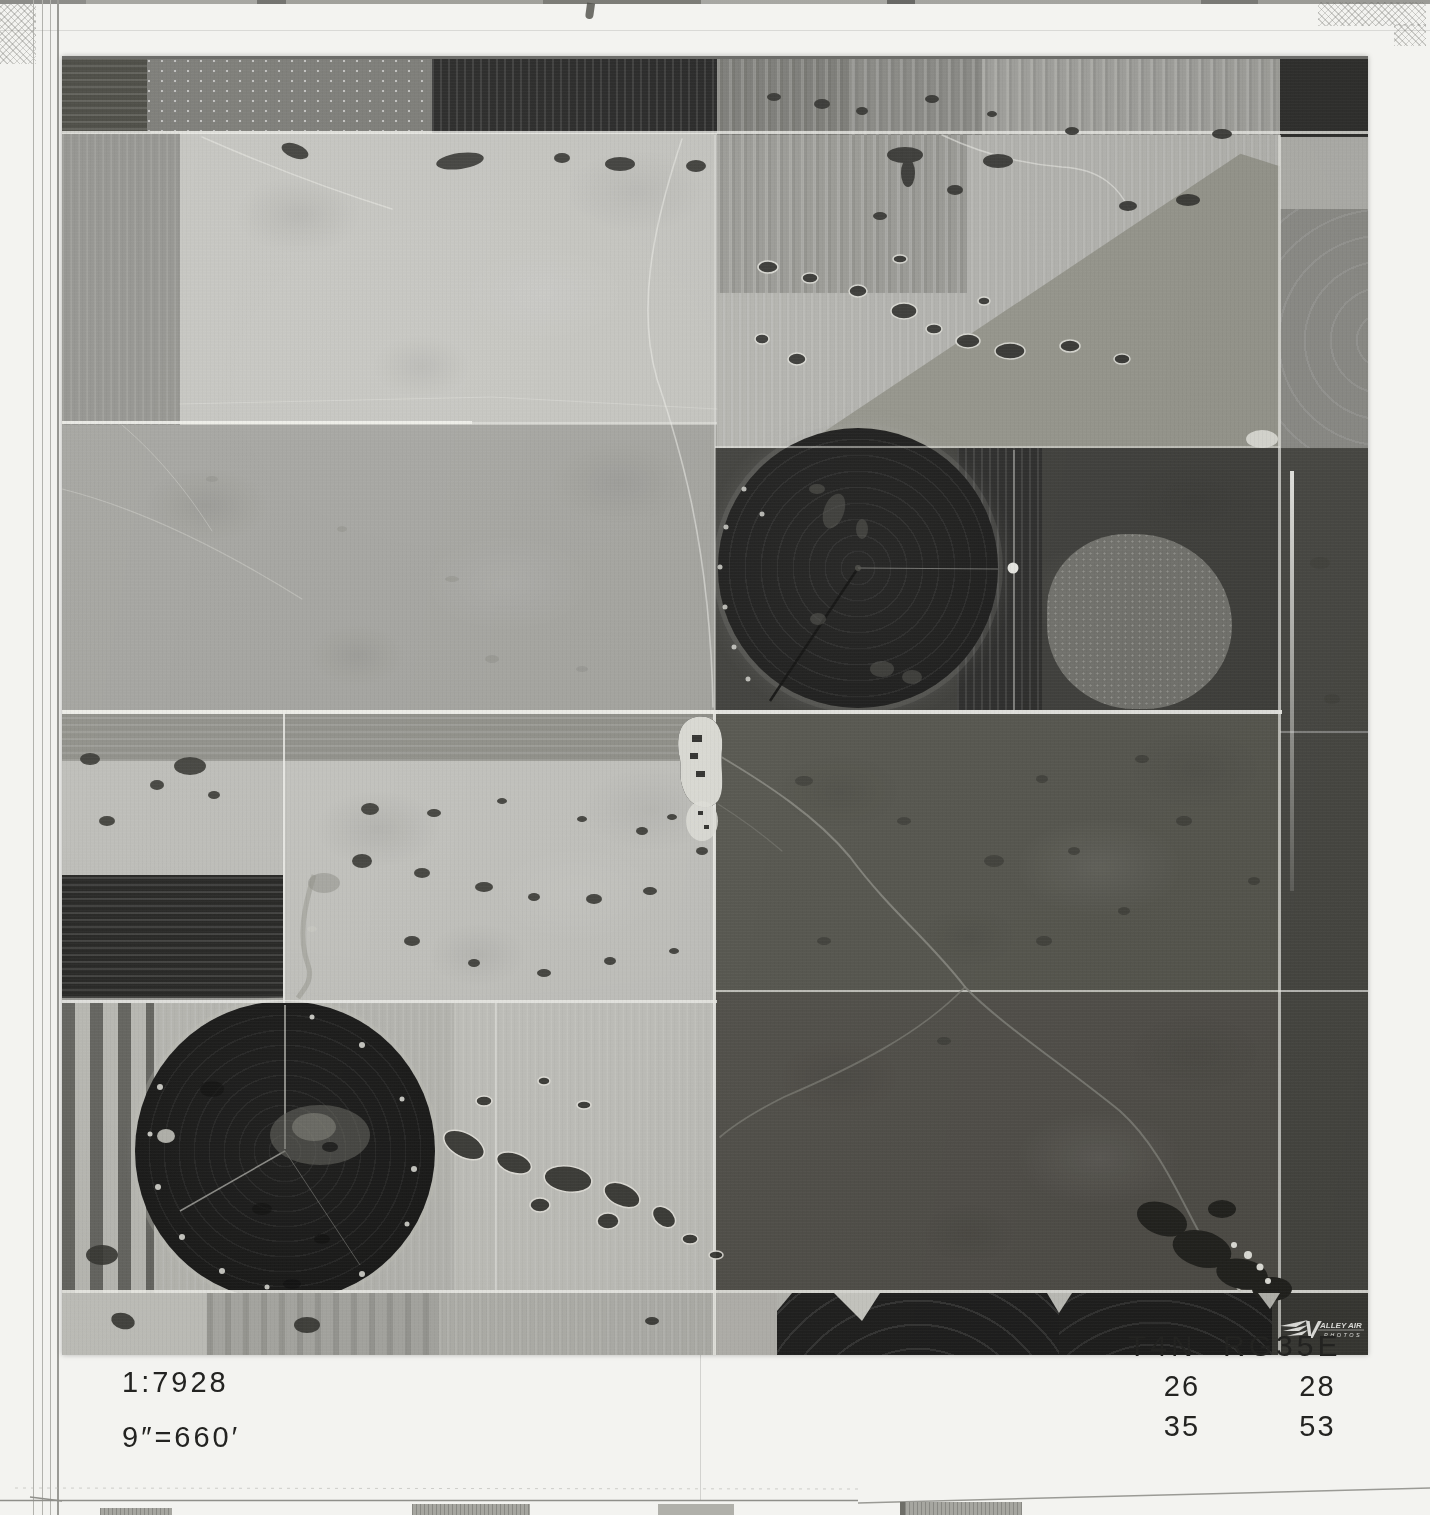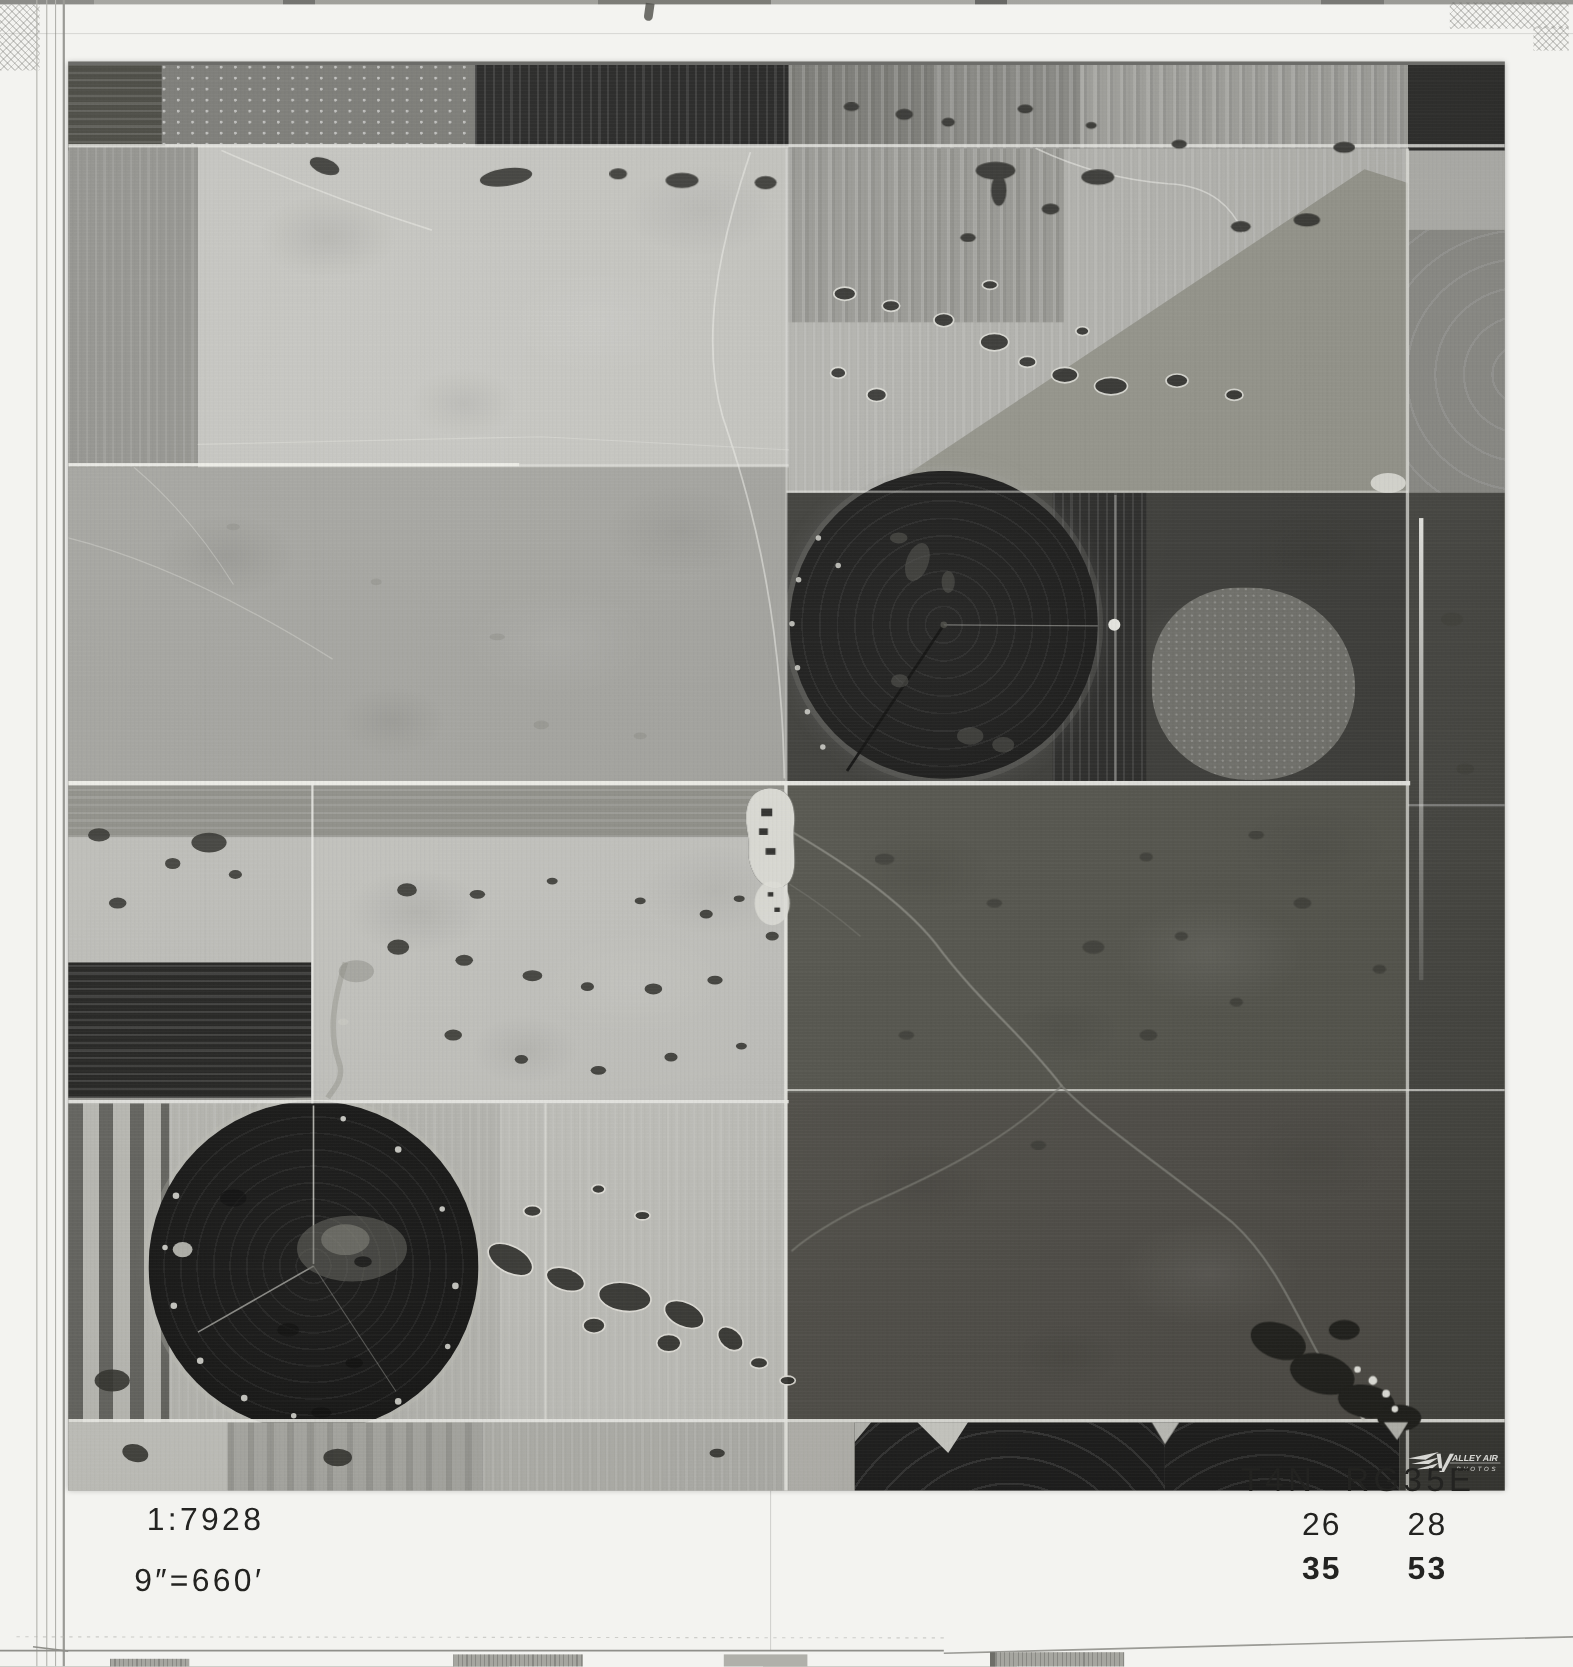--- a/index.html
+++ b/index.html
@@ -33,21 +33,21 @@
     repeating-linear-gradient(0deg,rgba(255,255,255,.025) 0 1px,transparent 1px 3px),
     repeating-linear-gradient(90deg,rgba(0,0,0,.022) 0 1px,transparent 1px 4px);}
   .tone{position:absolute;inset:0;pointer-events:none;background:
     radial-gradient(120% 90% at 30% 25%,rgba(255,255,255,.05),rgba(0,0,0,.06)),
     linear-gradient(100deg,rgba(255,255,255,.03),rgba(0,0,0,.05));}
   svg.detail{position:absolute;left:0;top:0;pointer-events:none;}
   
   .ann{position:absolute;color:var(--ink,#232321);font-family:"Liberation Sans",sans-serif;}
   .scale-line{font-size:29px;letter-spacing:3px;font-weight:400;}
   .tr-line{font-size:30px;letter-spacing:4px;word-spacing:14px;font-weight:400;}
-  .sec-row{display:flex;gap:48px;font-size:29px;letter-spacing:2px;margin-top:7px;justify-content:center;}
+  .sec-row{display:flex;gap:48px;font-size:29px;letter-spacing:2px;margin-top:7px;justify-content:space-between;}
   .sec-row span{display:inline-block;width:48px;text-align:center;}
 </style>
 </head>
 <body>
 
 <div class="sheet">
 
   <div class="abs" style="left:0;top:0;width:1430px;height:4px;background:linear-gradient(90deg,#6a6a66 0 6%,#8d8d88 6% 18%,#4a4a46 18% 20%,#85857f 20% 38%,#55554f 38% 49%,#8e8e89 49% 62%,#3a3a37 62% 64%,#8a8a85 64% 84%,#50504c 84% 88%,#7d7d78 88% 100%);opacity:.75;"></div>
   <div class="abs" style="left:586px;top:3px;width:8px;height:16px;background:#4e4e49;border-radius:0 0 4px 4px;opacity:.8;transform:rotate(8deg);"></div>
   <div class="hatch" style="left:0;top:4px;width:36px;height:60px;"></div>
@@ -357,31 +357,31 @@
       <text x="26" y="21" font-size="24" font-style="italic" font-weight="bold" fill="var(--logo-white,#f2f2ee)" font-family="Liberation Sans, sans-serif">V</text>
       <text x="42" y="11" font-size="8" font-style="italic" font-weight="bold" fill="var(--logo-white,#f2f2ee)" font-family="Liberation Sans, sans-serif">ALLEY AIR</text>
       <text x="46" y="20" font-size="5.5" font-style="italic" letter-spacing="2.5" fill="var(--logo-white,#f2f2ee)" font-family="Liberation Sans, sans-serif">PHOTOS</text>
       <line x1="40" y1="13" x2="86" y2="13" stroke="var(--logo-white,#f2f2ee)" stroke-width=".8" opacity=".7"></line>
     </svg>
 
     <div class="grain"></div>
     <div class="tone"></div>
   </div>
 
-  <div class="ann" style="left:122px;top:1366px;text-align:right;">
+  <div class="ann" style="left:122px;top:1366px;">
     <div class="scale-line">1:7928</div>
     <div class="scale-line" style="margin-top:22px;">9″=660′</div>
   </div>
   <div class="ann" style="left:1128px;top:1329px;">
     <div class="tr-line">T4N RG35E</div>
     <div class="sec-row" style="margin-left:30px;">
       <span>26</span>
       <span>28</span>
     </div>
-    <div class="sec-row" style="margin-left:30px;font-weight:bold;">
+    <div class="sec-row" style="margin-left:30px;">
       <span>35</span>
       <span>53</span>
     </div>
   </div>
 
   <svg class="abs" style="left:0;top:0;pointer-events:none;" width="1430" height="1515" viewBox="0 0 1430 1515">
     <line x1="0" y1="1500.5" x2="858" y2="1500.5" stroke="#8f8f8a" stroke-width="1.5"></line>
     <line x1="858" y1="1503" x2="1430" y2="1488" stroke="#9a9a95" stroke-width="1.5"></line>
     <line x1="15" y1="1488" x2="860" y2="1489" stroke="#b5b5b0" stroke-width="1" stroke-dasharray="3 5" opacity=".6"></line>
     <line x1="30" y1="1497" x2="62" y2="1501" stroke="#8f8f8a" stroke-width="1.5"></line>

